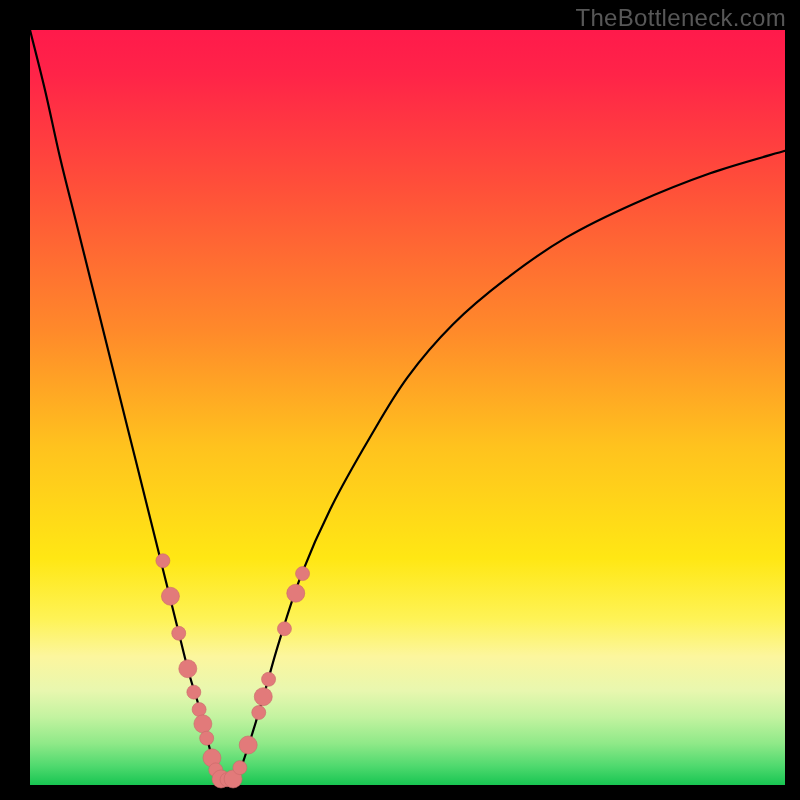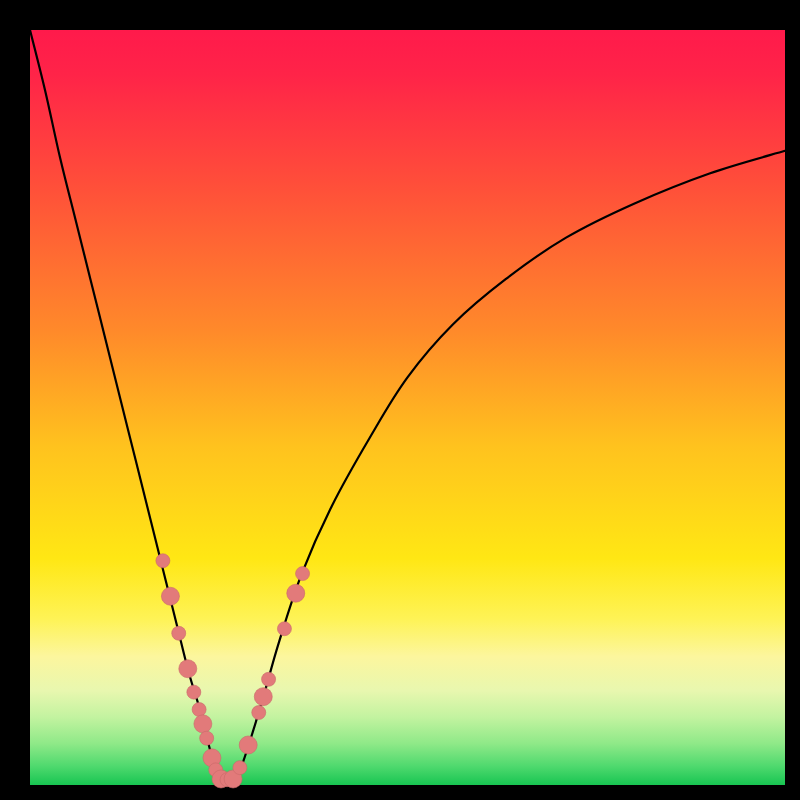--- a/index.html
+++ b/index.html
@@ -67,13 +67,14 @@
       <circle cx="203.09" cy="748.96" r="9" fill="#e27a7a" stroke="#c96a6a" stroke-width="0.6"></circle>
       <circle cx="209.89" cy="737.63" r="7" fill="#e27a7a" stroke="#c96a6a" stroke-width="0.6"></circle>
       <circle cx="218.19" cy="714.99" r="9" fill="#e27a7a" stroke="#c96a6a" stroke-width="0.6"></circle>
       <circle cx="228.76" cy="682.52" r="7" fill="#e27a7a" stroke="#c96a6a" stroke-width="0.6"></circle>
       <circle cx="233.29" cy="666.66" r="9" fill="#e27a7a" stroke="#c96a6a" stroke-width="0.6"></circle>
       <circle cx="238.58" cy="649.30" r="7" fill="#e27a7a" stroke="#c96a6a" stroke-width="0.6"></circle>
       <circle cx="254.44" cy="598.72" r="7" fill="#e27a7a" stroke="#c96a6a" stroke-width="0.6"></circle>
       <circle cx="265.76" cy="563.23" r="9" fill="#e27a7a" stroke="#c96a6a" stroke-width="0.6"></circle>
       <circle cx="272.56" cy="543.60" r="7" fill="#e27a7a" stroke="#c96a6a" stroke-width="0.6"></circle>
     </svg>
+  <div class="watermark">TheBottleneck.com</div>
 </div>
 
 </body></html>

